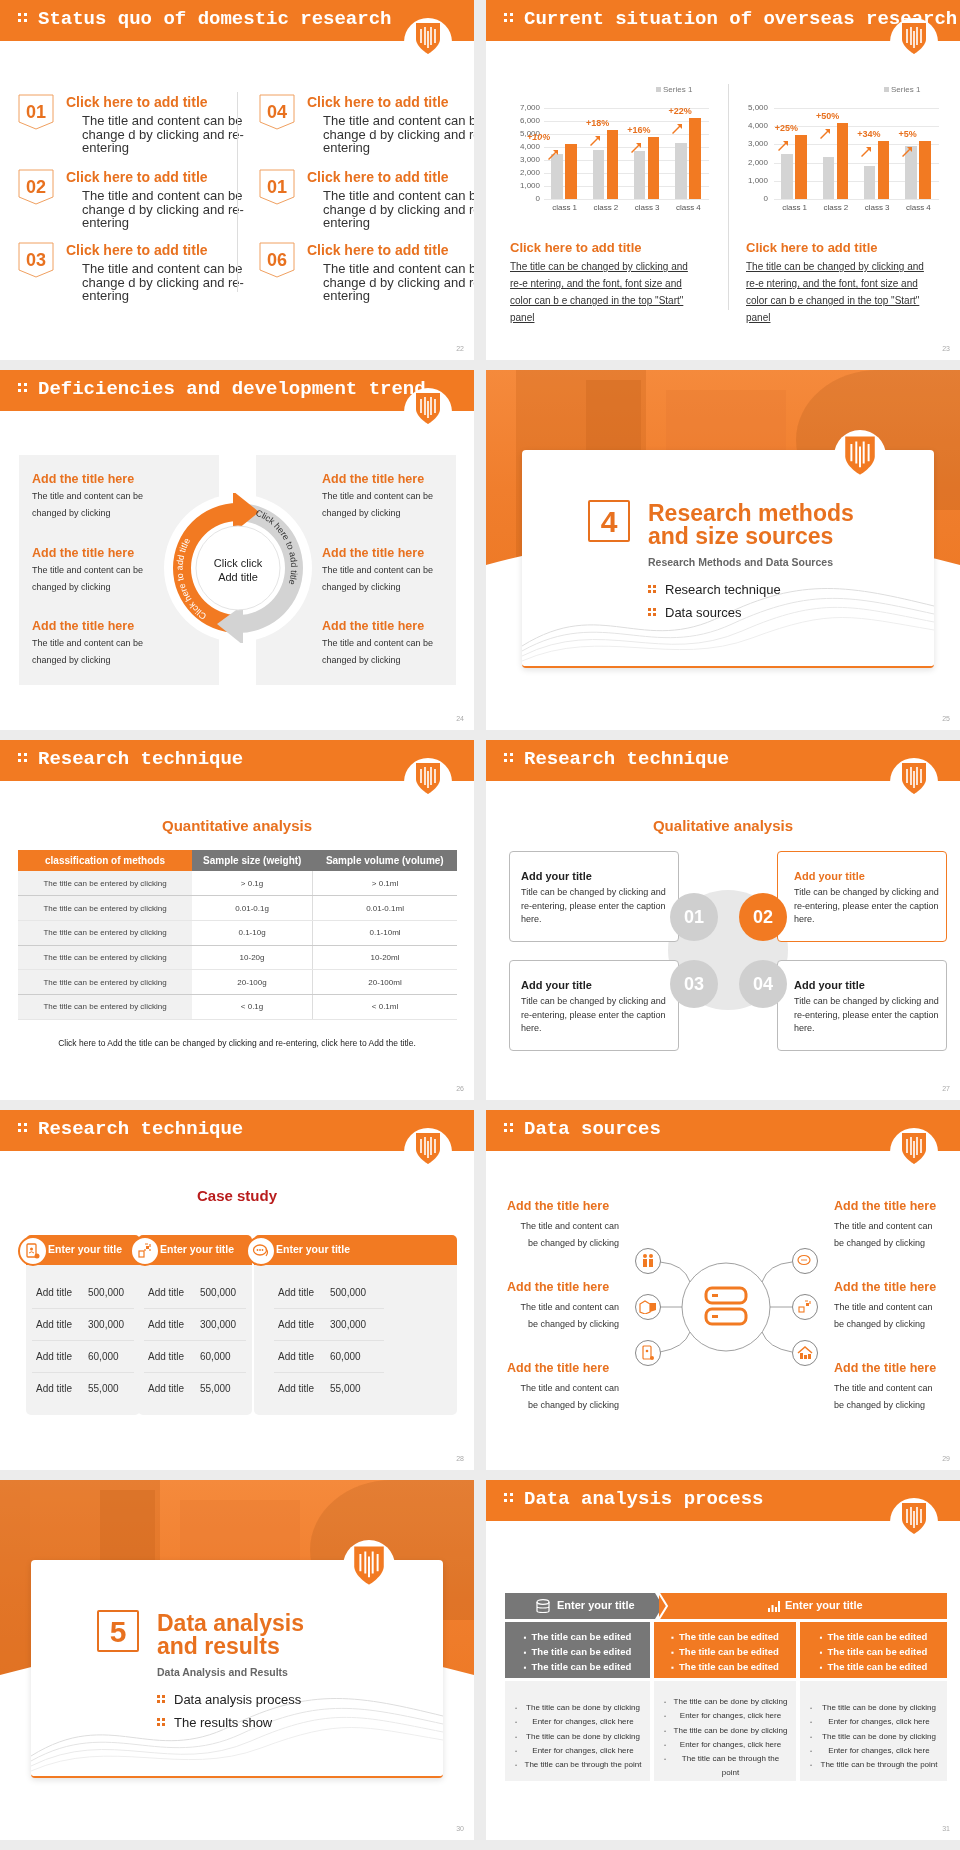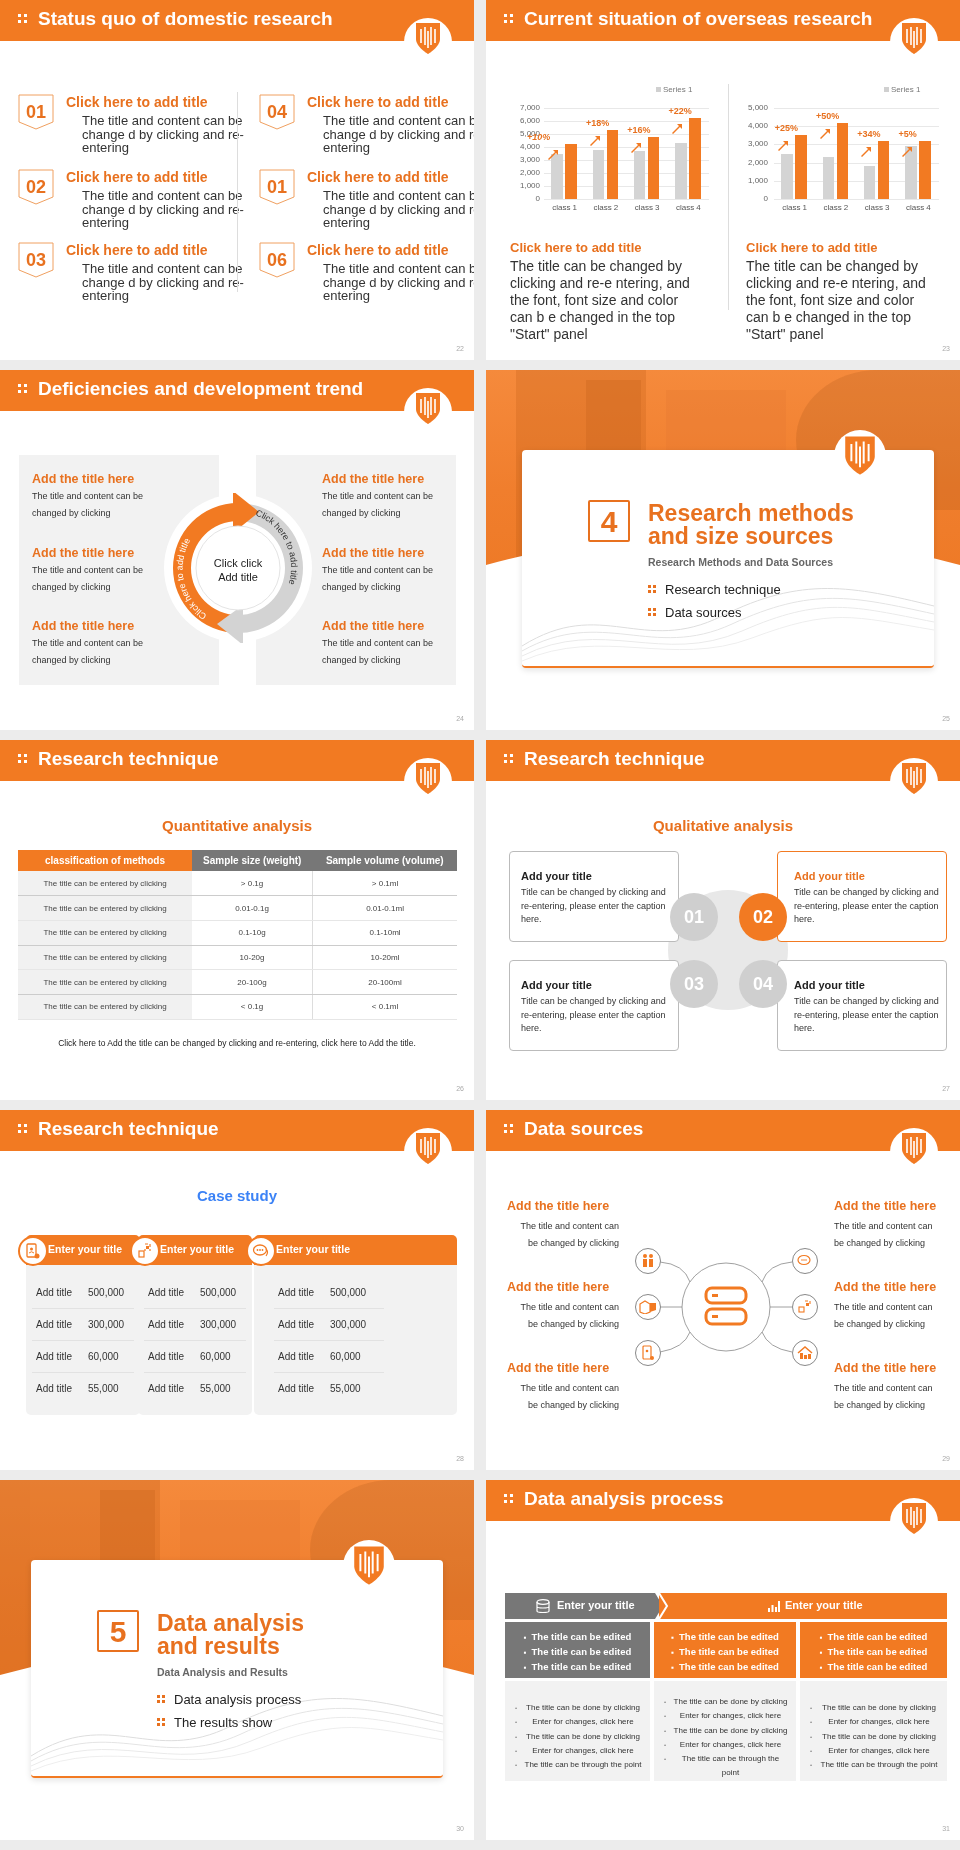--- a/index.html
+++ b/index.html
@@ -1,21 +1,21 @@
 <!DOCTYPE html>
 <html><head>
 <meta charset="utf-8">
 <style>
   * { box-sizing: border-box; margin: 0; padding: 0; }
   html, body { width: 960px; height: 1850px; background: #ececec; overflow: hidden; }
   body { font-family: "Liberation Sans", sans-serif; position: relative; }
   .slide { position: absolute; width: 474px; height: 360px; background: #fff; overflow: hidden; }
   .col0 { left: 0; }
   .col1 { left: 486px; }
-  .hdr { position: absolute; left: 0; top: 0; width: 100%; height: 41px; background: #f27a22; }
+  .hdr { position: absolute; left: 0; top: 0; width: 100%; height: 41px; background: #f27a22; font-family: Liberation Mono, monospace; }
   .hdr-title { position: absolute; left: 18px; top: 8px; color: #fff; font-size: 19px; font-weight: bold; white-space: nowrap; }
   .hdr-dots { display: inline-block; width: 10px; height: 10px; margin-right: 10px; position: relative; top: -1px; }
   .hdr-dots i { position: absolute; width: 3px; height: 3px; background: #fff; }
   .logo-badge { position: absolute; right: 22px; top: 18px; width: 48px; height: 48px; border-radius: 50%; background: #fff; }
   .logo-badge svg { position: absolute; left: 11px; top: 3px; }
   .pnum { position: absolute; right: 10px; bottom: 8px; font-size: 7px; color: #aaa; }
 
   
   .s22-item { position: absolute; width: 200px; height: 60px; }
   .s22-num { position: absolute; left: 0; top: 0; width: 36px; height: 36px; }
@@ -29,21 +29,21 @@
   .chart .legend i { display: inline-block; width: 5px; height: 5px; background: #d0d0d0; margin-right: 2px; }
   .axis-label { position: absolute; font-size: 8px; color: #666; text-align: right; width: 30px; }
   .gridline { position: absolute; height: 1px; background: #e8e8e8; }
   .bar { position: absolute; bottom: 0; }
   .bar.gray { background: #d4d4d4; }
   .bar.or { background: #f27a22; }
   .cat-label { position: absolute; font-size: 8px; color: #555; text-align: center; width: 40px; }
   .pct { position: absolute; font-size: 9px; color: #e8711f; font-weight: bold; }
   .arrow-ic { position: absolute; width: 12px; height: 12px; }
   .c-title { position: absolute; font-size: 13px; font-weight: bold; color: #e8711f; white-space: nowrap; }
-  .c-desc { position: absolute; font-size: 14px; line-height: 17px; color: #333; width: 190px; }
+  .c-desc { position: absolute; font-size: 10px; line-height: 17px; color: #333; width: 190px; text-decoration: underline; }
 
   
   .panel { position: absolute; background: #f2f2f2; }
   .s24-t { position: absolute; font-size: 12.5px; font-weight: bold; color: #e8711f; white-space: nowrap; }
   .s24-d { position: absolute; font-size: 9px; line-height: 17px; color: #333; width: 130px; }
 
   
   .sec-bg { position: absolute; left: 0; top: 0; width: 100%; height: 200px; background: linear-gradient(180deg, #f58a3c 0%, #f07e2d 60%, #ee7a27 100%); }
   .sec-bg .bld { position: absolute; background: rgba(190,90,20,0.25); }
   .sec-card { position: absolute; left: 36px; top: 80px; width: 412px; height: 218px; background: #fff; border-bottom: 2px solid #f27a22; border-radius: 4px; box-shadow: 0 2px 6px rgba(0,0,0,0.12); overflow: hidden; }
@@ -467,21 +467,21 @@
 <div class="slide col0" style="top:1110px;">
   <div class="hdr">
     <div class="hdr-title"><span class="hdr-dots"><i style="left:0;top:0"></i><i style="left:6px;top:0"></i><i style="left:0;top:6px"></i><i style="left:6px;top:6px"></i></span><span>Research technique</span></div>
   </div>
   <div class="logo-badge">
       <svg width="26" height="34" viewBox="0 0 26 34">
         <path d="M1 2 H25 V18 C25 26 13 33 13 33 C13 33 1 26 1 18 Z" fill="#f27a22"></path>
         <path d="M6 8 V22 M10 6 V24 M13 10 V27 M16 6 V24 M20 8 V22" stroke="#fff" stroke-width="1.6"></path>
       </svg>
     </div>
-  <div style="position:absolute; left:0; width:474px; top:77px; text-align:center; font-size:15px; font-weight:bold; color:#3b82f6;">Case study</div>
+  <div style="position:absolute; left:0; width:474px; top:77px; text-align:center; font-size:15px; font-weight:bold; color:#b91c1c;">Case study</div>
 
   <div class="cs-card" style="left:18px; top:125px;">
     <div class="cs-head">
         <span>Enter your title</span>
       </div>
     <div class="cs-body">
       <div class="cs-row" style="top:12px;">
           <span class="k">Add title</span>
           <span class="v">500,000</span>
         </div>

